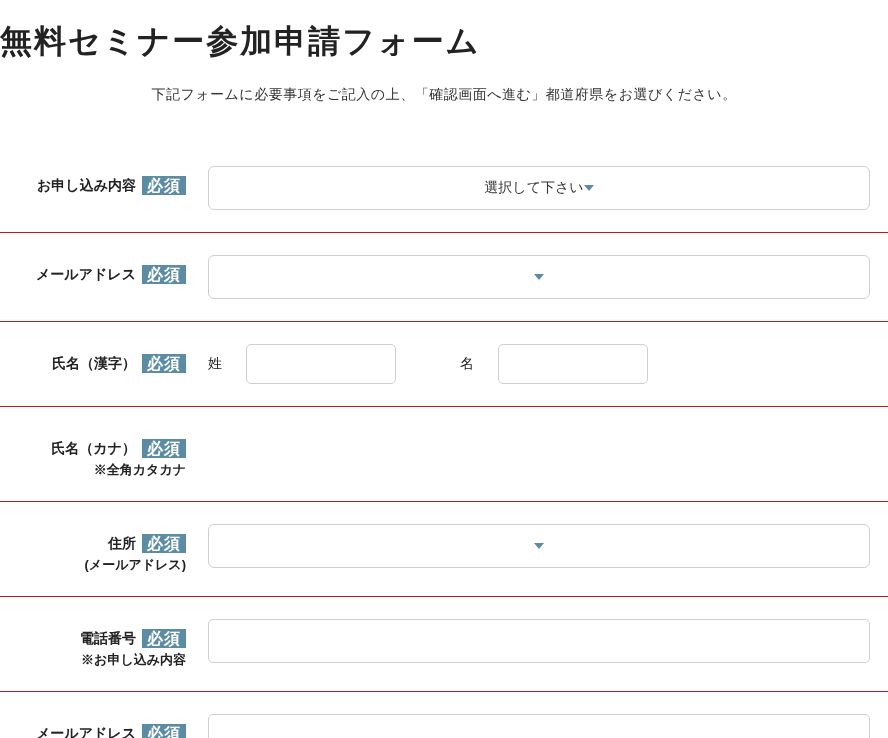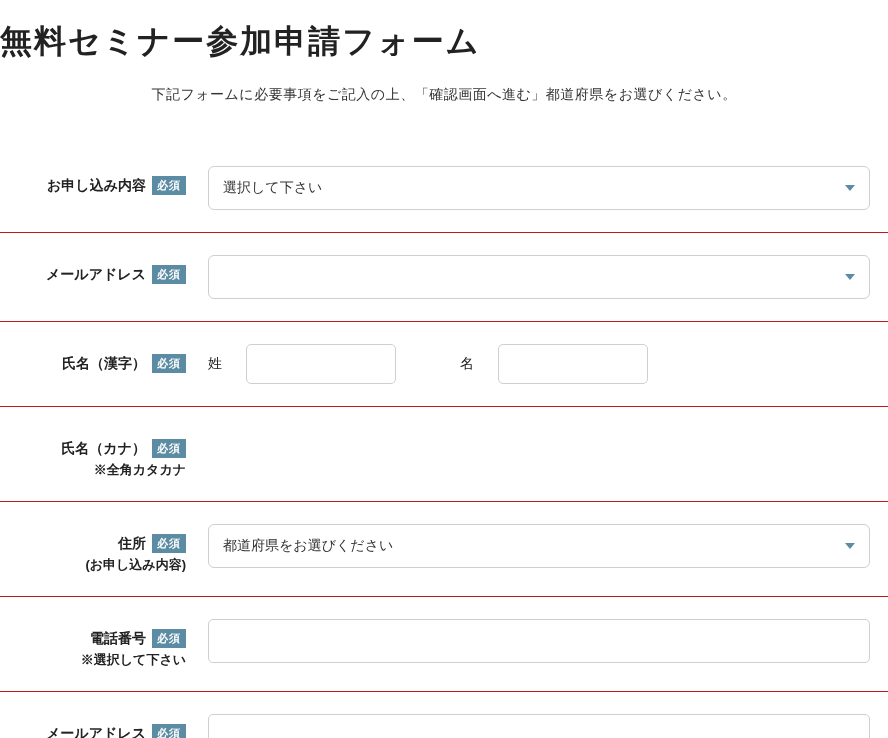--- a/index.html
+++ b/index.html
@@ -45,21 +45,21 @@
     display: flex;
     flex-direction: column;
     align-items: flex-end;
     gap: 3px;
   }
   .label-line { display: inline-flex; align-items: center; gap: 6px; justify-content: flex-end; }
   .badge {
     display: inline-block;
     background: #5b8ca3;
     color: #fff;
-    font-size: 11px;
+    font-size: 16px;
     font-weight: 700;
     padding: 2px 5px 2px 5px;
     line-height: 15px;
     letter-spacing: 1px;
   }
   .sublabel {
     font-size: 13px;
     font-weight: 700;
     color: #222;
   }
@@ -68,21 +68,21 @@
     padding-left: 8px;
   }
   .select {
     width: 100%;
     height: 44px;
     border: 1px solid #cfcfcf;
     border-radius: 6px;
     background: #fff;
     display: flex;
     align-items: center;
-    justify-content: space-between;
+    justify-content: center;
     padding: 0 14px;
     font-size: 14px;
     color: #333;
     cursor: pointer;
   }
   .select .placeholder { color: #333; }
   .caret {
     width: 0; height: 0;
     border-left: 5px solid transparent;
     border-right: 5px solid transparent;
@@ -175,37 +175,36 @@
       <span class="sublabel">※全角カタカナ</span>
     </div>
   </div>
 
   <div class="form-row">
     <div class="label-col">
       <span class="label-line">
         <span>住所</span>
         <span class="badge">必須</span>
       </span>
-      <span class="sublabel">(お申し込み内容)</span>
+      <span class="sublabel">(メールアドレス)</span>
     </div>
     <div class="input-col">
       <div class="select">
-        <span class="placeholder">都道府県をお選びください</span>
         <span class="caret"></span>
       </div>
     </div>
   </div>
 
   <div class="form-row">
     <div class="label-col">
       <span class="label-line">
         <span>電話番号</span>
         <span class="badge">必須</span>
       </span>
-      <span class="sublabel">※選択して下さい</span>
+      <span class="sublabel">※お申し込み内容</span>
     </div>
     <div class="input-col">
       <input class="text-input full" type="text" style="">
     </div>
   </div>
 
   <div class="form-row">
     <div class="label-col">
       <span class="label-line">
         <span>メールアドレス</span>

